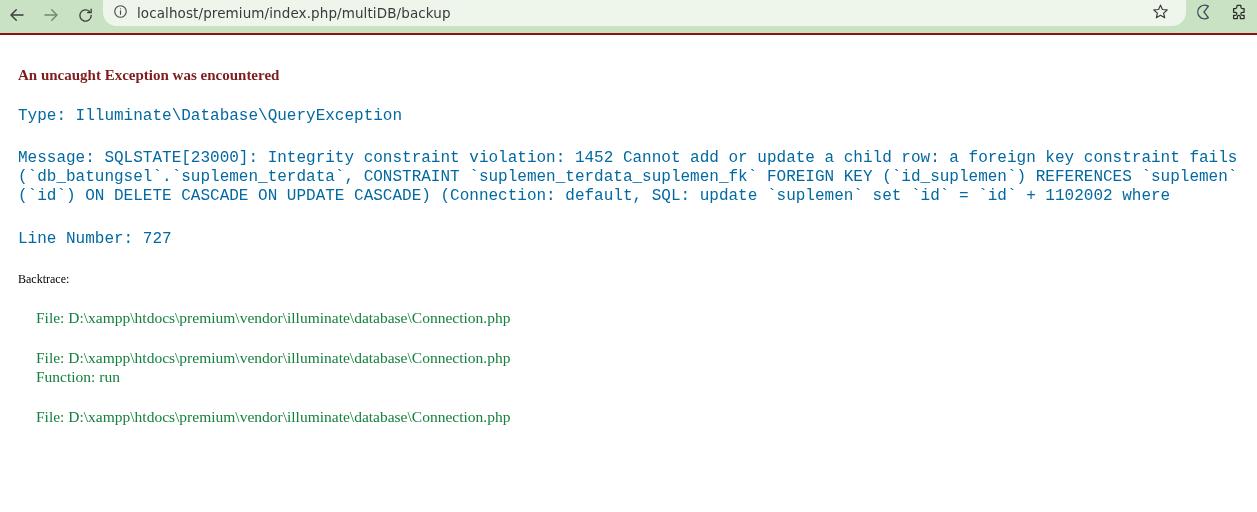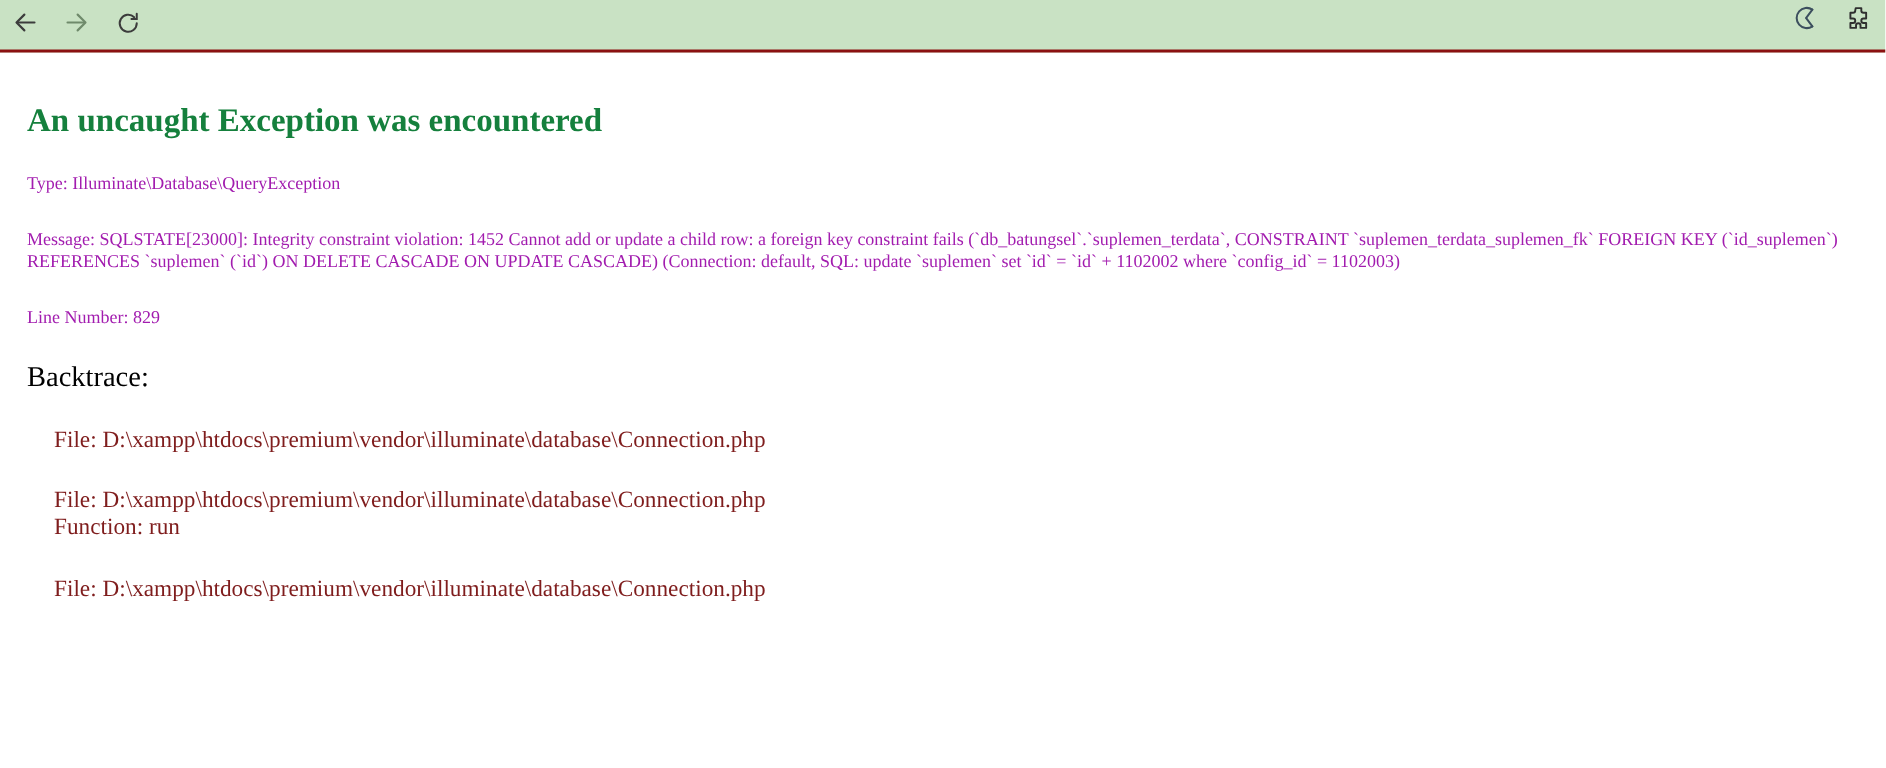--- a/index.html
+++ b/index.html
@@ -110,49 +110,49 @@
   
   .page {
     padding: 0 8px;
     box-sizing: border-box;
     width: 1257px;
     overflow: hidden;
   }
   .err-heading {
     font-family: "Liberation Serif", "DejaVu Serif", serif;
     font-weight: bold;
-    font-size: 22px;
-    color: #15803d;
+    font-size: 15px;
+    color: #7f1d1d;
     margin: 32px 0 0 10px;
     line-height: 1.15;
   }
   .err-p {
-    font-family: Liberation Serif, serif;
-    font-size: 12px;
-    color: #a21caf;
+    font-family: Liberation Mono, monospace;
+    font-size: 16px;
+    color: #0369a1;
     margin: 23px 0 0 10px;
     line-height: 1.18;
     white-space: pre-wrap;
     word-break: break-word;
   }
   .err-msg {
     white-space: normal;
     width: 1254px;
     overflow: hidden;
     max-height: 58px;
   }
   .backtrace-label {
     font-family: "Liberation Serif", "DejaVu Serif", serif;
-    font-size: 19px;
+    font-size: 12px;
     margin: 23px 0 0 10px;
   }
   .frame {
     font-family: "Liberation Serif", "DejaVu Serif", serif;
     font-size: 15.5px;
-    color: #7f1d1d;
+    color: #15803d;
     margin: 22px 0 0 28px;
     line-height: 1.18;
   }
   .frame-line { white-space: nowrap; }
 </style>
 </head>
 <body>
 
 <div class="browser-toolbar">
 
@@ -176,20 +176,39 @@
 
   <div class="nav-btn">
     <span>
       <svg width="17" height="17" viewBox="0 0 24 24" fill="none" stroke="#3c3c3c" stroke-width="1.9" stroke-linecap="round">
         <path d="M20 12a8 8 0 1 1-2.4-5.7"></path>
         <polyline points="20,3 20,8 15,8" fill="none"></polyline>
       </svg>
     </span>
   </div>
 
+  <div class="omnibox">
+    <div class="omnibox-info">
+      <span>
+        <svg width="15" height="15" viewBox="0 0 24 24" fill="none" stroke="#4a4a4a" stroke-width="1.8" stroke-linecap="round">
+          <circle cx="12" cy="12" r="9.2"></circle>
+          <line x1="12" y1="11" x2="12" y2="16.5"></line>
+          <circle cx="12" cy="7.6" r="0.9" fill="#4a4a4a" stroke="none"></circle>
+        </svg>
+      </span>
+    </div>
+    <div class="omnibox-url" title="Search Google or type a URL">localhost/premium/index.php/multiDB/backup</div>
+    <div class="omnibox-star">
+      <span>
+        <svg width="17" height="17" viewBox="0 0 24 24" fill="none" stroke="#3c3c3c" stroke-width="1.7" stroke-linejoin="round">
+          <polygon points="12,3 14.7,9.2 21.4,9.8 16.4,14.3 17.9,20.9 12,17.4 6.1,20.9 7.6,14.3 2.6,9.8 9.3,9.2"></polygon>
+        </svg>
+      </span>
+    </div>
+  </div>
 
   <div class="toolbar-right">
     <div class="tb-icon">
       <span>
         <svg width="18" height="18" viewBox="0 0 24 24" fill="none" stroke="#3c4f5e" stroke-width="1.8" stroke-linecap="round">
           <path d="M19 4.5 A9 9 0 1 0 19 19.5"></path>
           <line x1="19" y1="4.5" x2="13.5" y2="11.8"></line>
           <line x1="19" y1="19.5" x2="13.5" y2="12.2"></line>
         </svg>
       </span>
@@ -208,21 +227,21 @@
 
 <div class="page">
 
   <div class="err-heading">An uncaught Exception was encountered</div>
 
   <div class="err-p">Type: Illuminate\Database\QueryException</div>
 
   <div class="err-p err-msg">Message: SQLSTATE[23000]: Integrity constraint violation: 1452 Cannot add or update a child row: a foreign key constraint fails (`db_batungsel`.`suplemen_terdata`, CONSTRAINT `suplemen_terdata_suplemen_fk` FOREIGN KEY (`id_suplemen`) REFERENCES `suplemen` (`id`) ON DELETE CASCADE ON UPDATE CASCADE) (Connection: default, SQL: update `suplemen` set `id` = `id` + 1102002 where `config_id` = 1102003)</div>
 
 
-  <div class="err-p">Line Number: 829</div>
+  <div class="err-p">Line Number: 727</div>
 
   <div class="backtrace-label">Backtrace:</div>
 
   <div class="frame">
     <div class="frame-line">File: D:\xampp\htdocs\premium\vendor\illuminate\database\Connection.php</div>
   </div>
 
   <div class="frame">
     <div class="frame-line">File: D:\xampp\htdocs\premium\vendor\illuminate\database\Connection.php</div>
     <div class="frame-line">Function: run</div>

